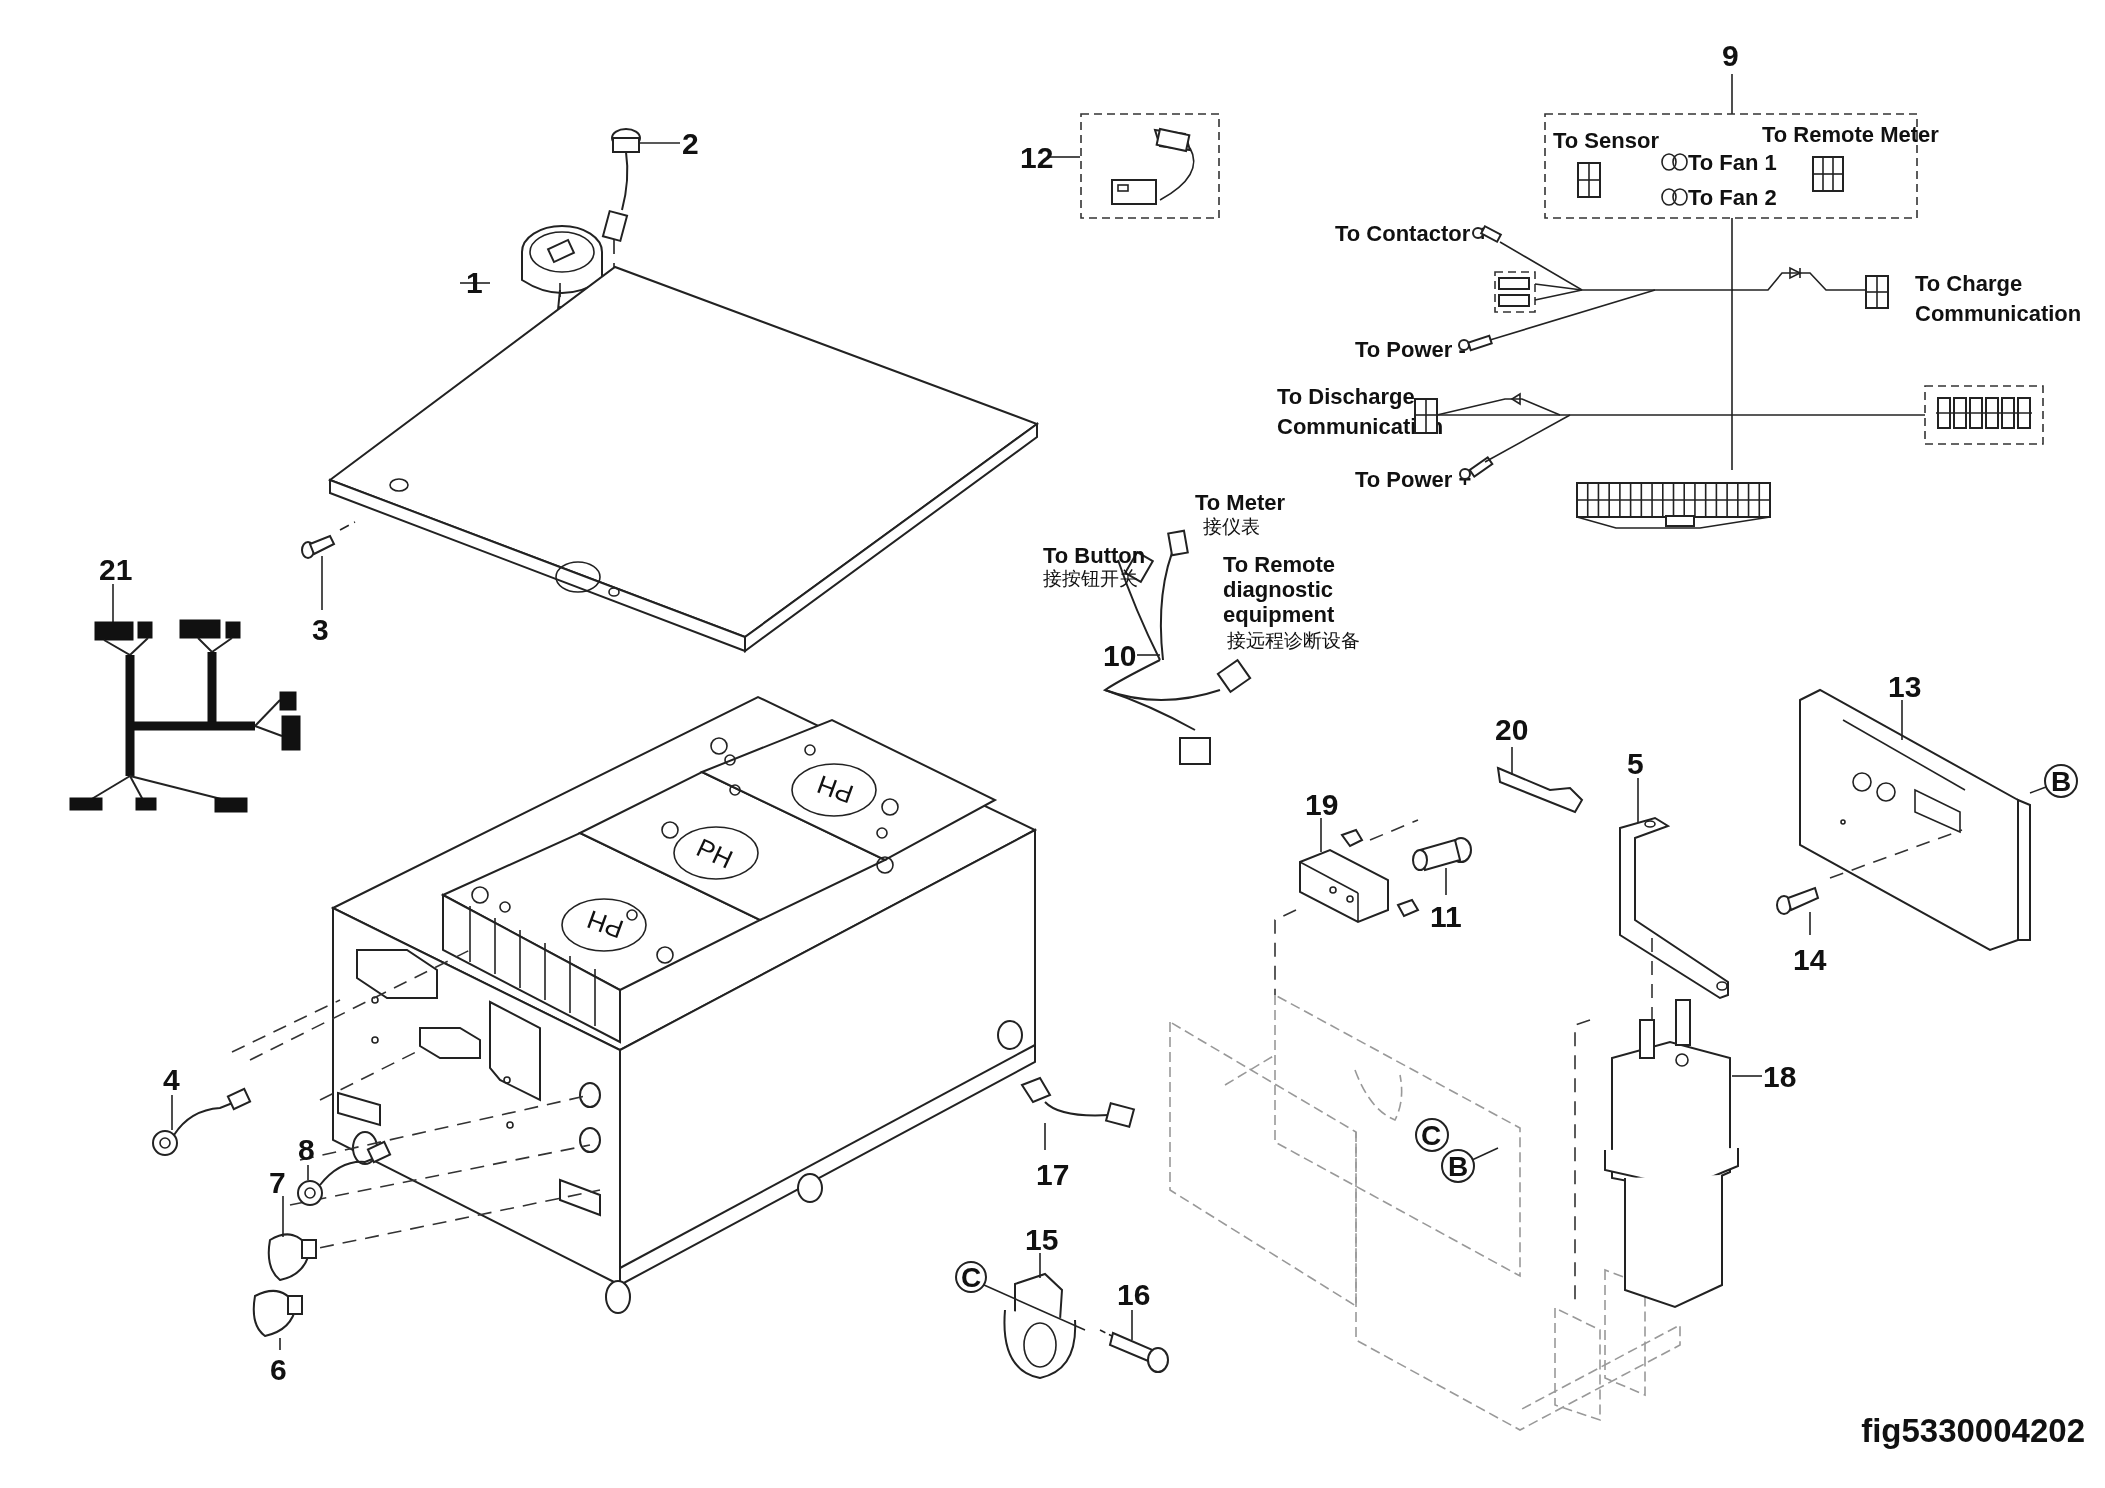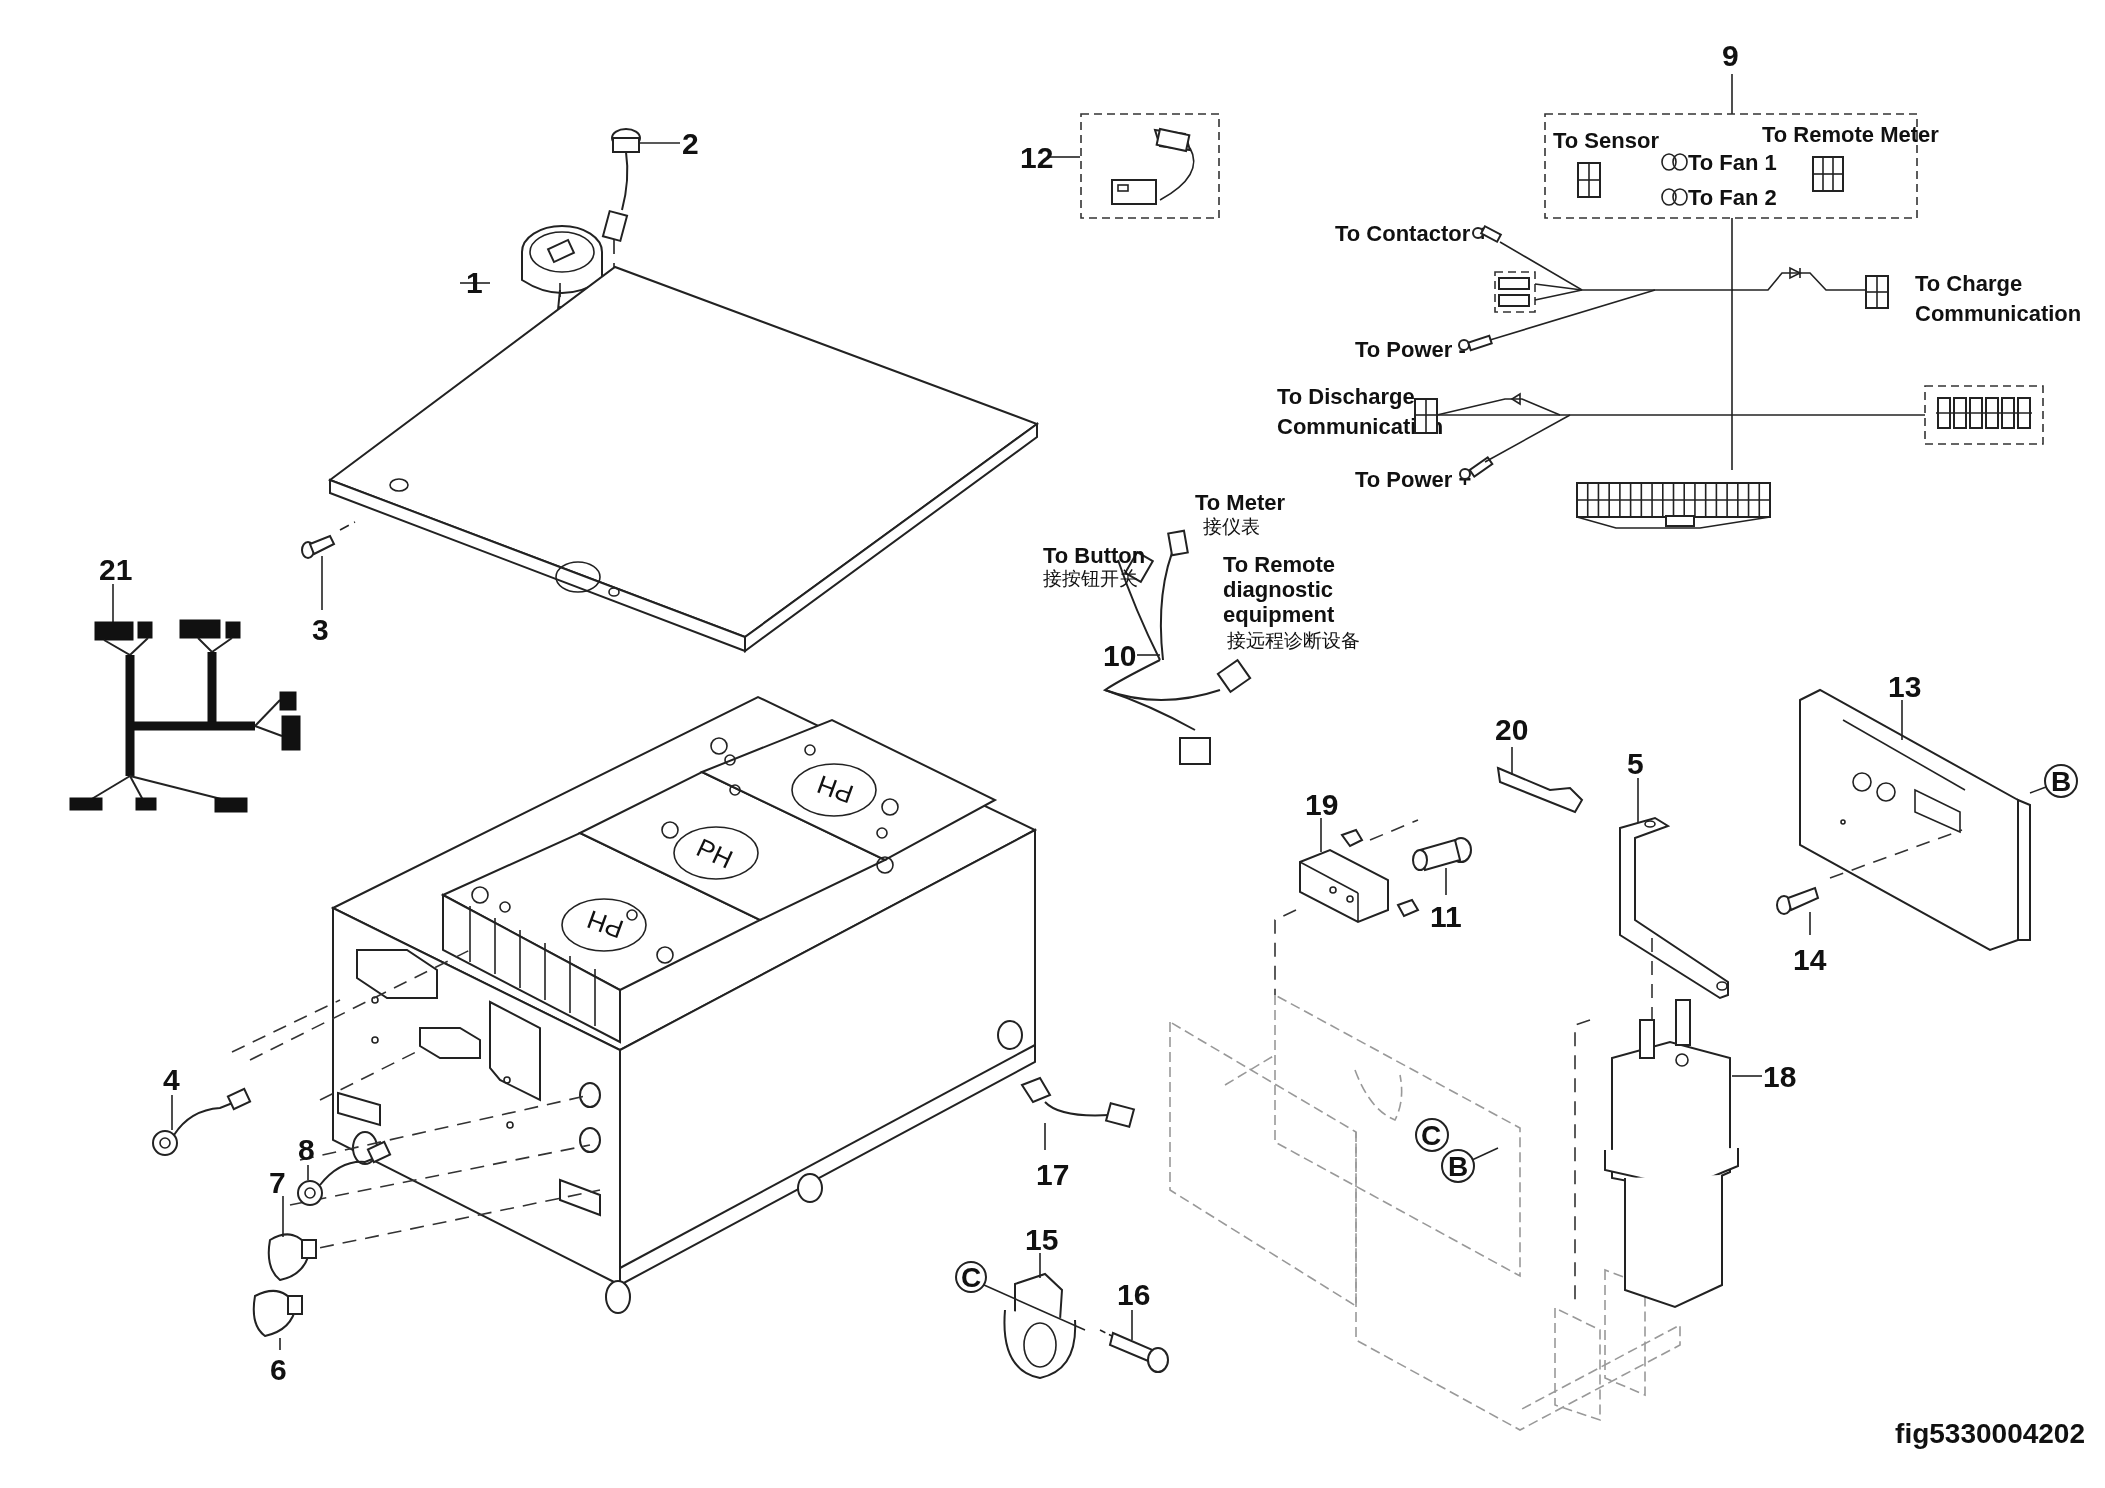--- a/index.html
+++ b/index.html
@@ -11,21 +11,21 @@
   .cn{font-size:19px;font-weight:normal;}
   .callout{font-size:28px;font-weight:bold;}
   .ln{stroke:#222;stroke-width:1.6;fill:none;}
   .ln2{stroke:#222;stroke-width:2;fill:none;}
   .part{stroke:#222;stroke-width:2;fill:#fff;}
   .dash{stroke:#333;stroke-width:1.6;fill:none;stroke-dasharray:14 9;}
   .ghost{stroke:#999;stroke-width:1.6;fill:none;stroke-dasharray:10 5;}
   .thick{stroke:#111;stroke-width:9;fill:none;}
   .blk{fill:#111;stroke:#111;}
   .box{stroke:#333;stroke-width:1.6;fill:none;stroke-dasharray:8 5;}
-  .figid{position:absolute;right:20px;bottom:38px;font-size:28px;font-weight:bold;color:#111;}
+  .figid{position:absolute;right:20px;bottom:38px;font-size:33px;font-weight:bold;color:#111;}
 </style>
 </head>
 <body>
 
 <svg id="canvas" viewBox="0 0 2105 1488" xmlns="http://www.w3.org/2000/svg">
 
   <g>
     <ellipse class="part" cx="562" cy="252" rx="40" ry="26"></ellipse>
     <path class="part" d="M522 252 L522 280 Q562 306 602 280 L602 252"></path>
     <ellipse class="ln" cx="562" cy="252" rx="32" ry="20"></ellipse>

